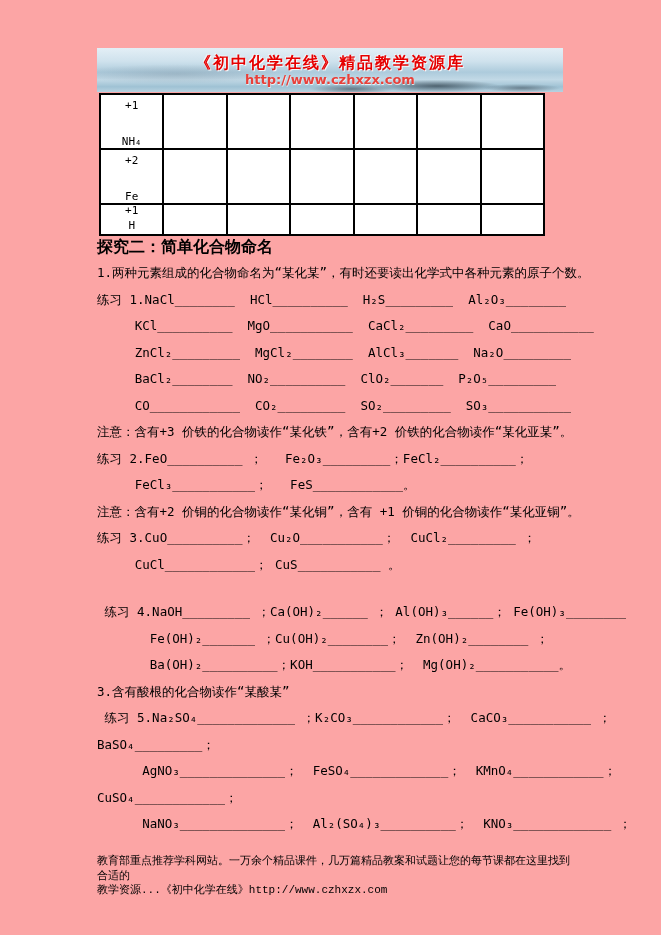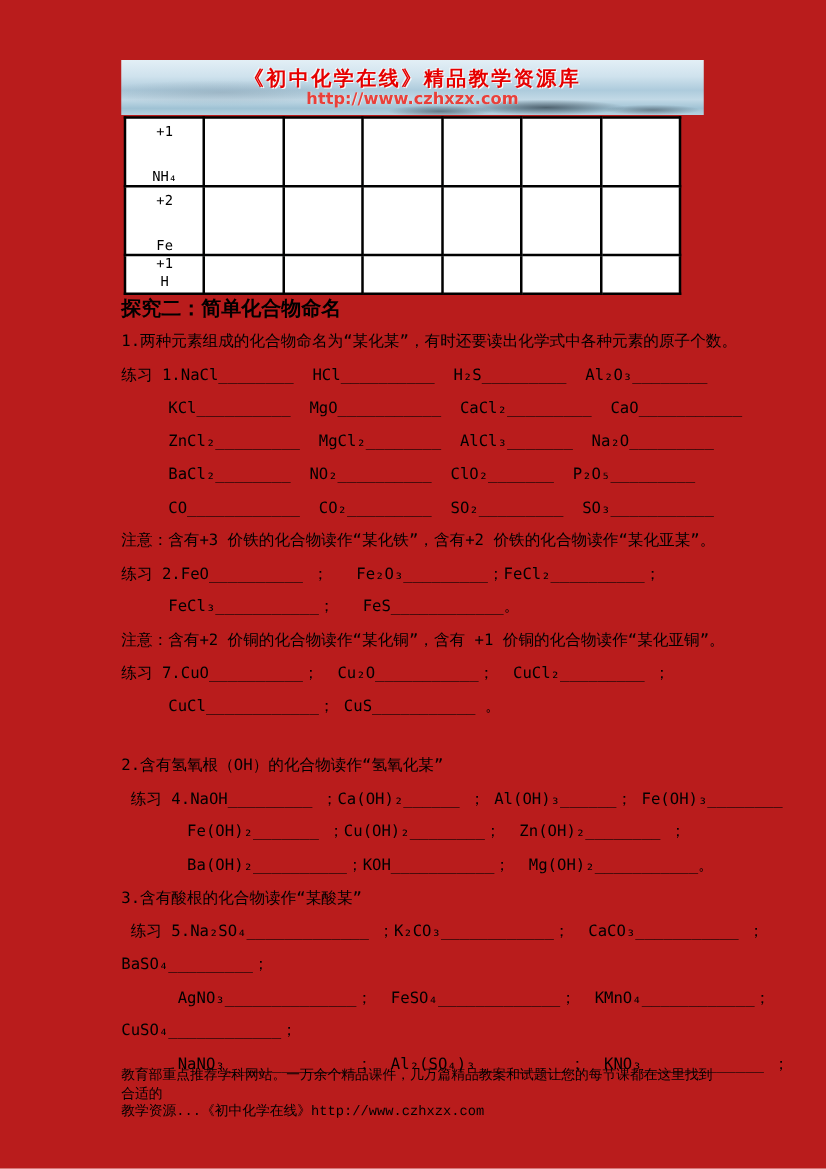--- a/index.html
+++ b/index.html
@@ -1,16 +1,16 @@
 <!DOCTYPE html>
 <html><head>
 <meta charset="utf-8">
 <style>
   html,body{margin:0;padding:0;background:#ffffff;}
-  .page{position:relative;width:661px;height:935px;background:#b91c1c;color:#000;
+  .page{position:relative;width:661px;height:935px;background:#fca5a5;color:#000;
         font-family:"DejaVu Sans","Liberation Sans",sans-serif;overflow:hidden;}
 
   
   .banner{position:absolute;left:97px;top:48px;width:466px;height:44px;
     display:flex;flex-direction:column;align-items:center;justify-content:center;overflow:hidden;
     background:
       radial-gradient(90px 9px at 340px 38px, rgba(25,35,45,.60), rgba(25,35,45,0) 70%),
       radial-gradient(60px 7px at 255px 41px, rgba(35,45,55,.50), rgba(35,45,55,0) 70%),
       radial-gradient(55px 6px at 425px 40px, rgba(35,45,55,.45), rgba(35,45,55,0) 70%),
       radial-gradient(150px 14px at 80px 26px, rgba(120,140,155,.35), rgba(120,140,155,0) 70%),
@@ -101,24 +101,23 @@
     <div class="line">1.两种元素组成的化合物命名为“某化某”，有时还要读出化学式中各种元素的原子个数。</div>
     <div class="line">练习 1.NaCl________  HCl__________  H₂S_________  Al₂O₃________</div>
     <div class="line">     KCl__________  MgO___________  CaCl₂_________  CaO___________</div>
     <div class="line">     ZnCl₂_________  MgCl₂________  AlCl₃_______  Na₂O_________</div>
     <div class="line">     BaCl₂________  NO₂__________  ClO₂_______  P₂O₅_________</div>
     <div class="line">     CO____________  CO₂_________  SO₂_________  SO₃___________</div>
     <div class="line">注意：含有+3 价铁的化合物读作“某化铁”，含有+2 价铁的化合物读作“某化亚某”。</div>
     <div class="line">练习 2.FeO__________ ；   Fe₂O₃_________；FeCl₂__________；</div>
     <div class="line">     FeCl₃___________；   FeS____________。</div>
     <div class="line">注意：含有+2 价铜的化合物读作“某化铜”，含有 +1 价铜的化合物读作“某化亚铜”。</div>
-    <div class="line">练习 7.CuO__________；  Cu₂O___________；  CuCl₂_________ ；</div>
+    <div class="line">练习 3.CuO__________；  Cu₂O___________；  CuCl₂_________ ；</div>
     <div class="line">     CuCl____________； CuS___________ 。</div>
     <div class="line blank"></div>
-    <div class="line">2.含有氢氧根（OH）的化合物读作“氢氧化某”</div>
     <div class="line"> 练习 4.NaOH_________ ；Ca(OH)₂______ ； Al(OH)₃______； Fe(OH)₃________</div>
     <div class="line">       Fe(OH)₂_______ ；Cu(OH)₂________；  Zn(OH)₂________ ；</div>
     <div class="line">       Ba(OH)₂__________；KOH___________；  Mg(OH)₂___________。</div>
     <div class="line">3.含有酸根的化合物读作“某酸某”</div>
     <div class="line"> 练习 5.Na₂SO₄_____________ ；K₂CO₃____________；  CaCO₃___________ ；</div>
     <div class="line">BaSO₄_________；</div>
     <div class="line">      AgNO₃______________；  FeSO₄_____________；  KMnO₄____________；</div>
     <div class="line">CuSO₄____________；</div>
     <div class="line">      NaNO₃______________；  Al₂(SO₄)₃__________；  KNO₃_____________ ；</div>
   </div>

